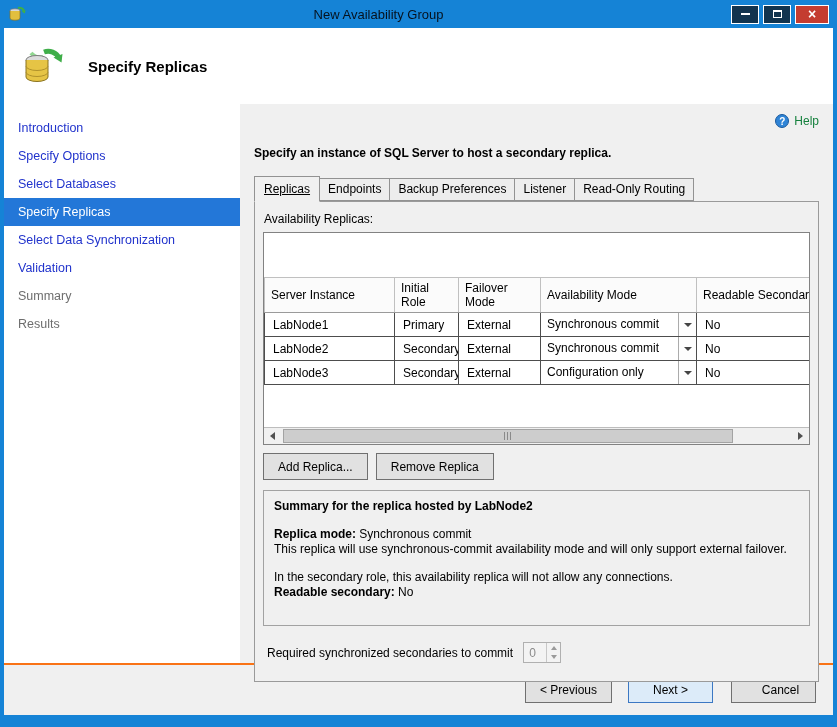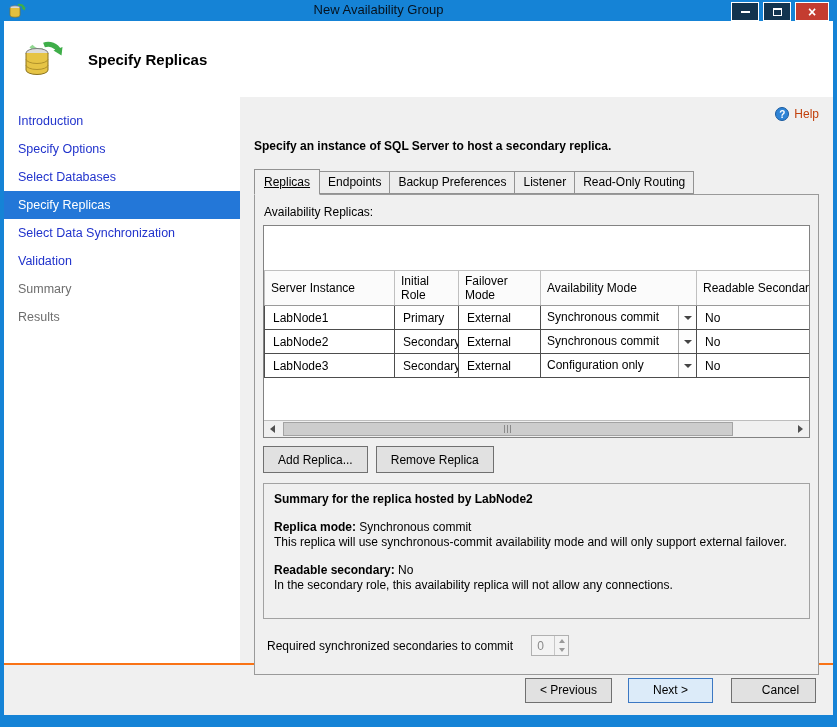--- a/index.html
+++ b/index.html
@@ -2,21 +2,21 @@
 <html><head>
 <meta charset="utf-8">
 <style>
   * { margin:0; padding:0; box-sizing:border-box; }
   html,body { background:#555; }
   body { font-family:"Liberation Sans", sans-serif; font-size:12px; color:#000; }
 
   .window{ width:837px; height:727px; background:#1583d6; display:flex; flex-direction:column; padding:0 4px 12px 4px; }
 
   
-  .titlebar{ height:21px; display:flex; align-items:flex-start; padding:2px 2px 2px 4px; }
+  .titlebar{ height:28px; display:flex; align-items:center; padding:2px 2px 2px 4px; }
   .app-icon{ width:18px; height:18px; display:inline-flex; }
   .titlebar .title{ flex:1; text-align:center; font-size:13px; color:#06121e; }
   .win-controls{ display:flex; gap:4px; margin-right:2px; }
   .win-btn{ width:28px; height:19px; background:#12344f; border:1px solid #fff; display:flex; align-items:center; justify-content:center; color:#fff; cursor:pointer; padding:0; }
   .win-btn.close{ background:#c43c30; width:34px; }
   .glyph-min{ width:9px; height:2px; background:#fff; display:inline-block; }
   .glyph-max{ width:9px; height:8px; border:1px solid #fff; border-top-width:2px; display:inline-block; }
   .glyph-close{ font-size:14px; line-height:1; font-weight:bold; }
 
   
@@ -31,21 +31,21 @@
   
   .sidebar{ width:236px; background:#fff; padding-top:10px; flex:none; }
   .side-item{ padding:7px 4px 7px 14px; font-size:12.5px; color:#2133cc; cursor:pointer; }
   .side-item.selected{ background:#2377d8; color:#fff; }
   .side-item.disabled{ color:#6e6e6e; cursor:default; }
 
   
   .content{ flex:1; background:#f0f0f0; padding:6px 14px 0 10px; min-width:0; }
   .help-row{ display:flex; justify-content:flex-end; align-items:center; gap:5px; margin-top:4px; }
   .help-icon{ width:14px; height:14px; border-radius:50%; background:#2f84d6; color:#fff; font-size:10px; font-weight:bold; display:inline-flex; align-items:center; justify-content:center; border:1px solid #1a5a9e; }
-  .help-link{ color:#c2410c; text-decoration:none; cursor:pointer; }
+  .help-link{ color:#15803d; text-decoration:none; cursor:pointer; }
 
   .instruction{ font-weight:bold; margin:18px 2px 0 4px; }
 
   .tabs{ display:flex; align-items:flex-end; margin:16px 0 0 4px; position:relative; z-index:2; }
   .tab{ padding:3px 8px 4px; background:#ededed; border:1px solid #929292; margin-left:-1px; cursor:pointer; white-space:nowrap; }
   .tab:first-child{ margin-left:0;text-decoration:underline; }
   .tab.active{ background:#f0f0f0; padding:5px 9px 5px; margin-bottom:-1px; border-bottom:1px solid #f0f0f0; position:relative; z-index:3; }
 
   .tab-page{ border:1px solid #9a9a9a; background:#f0f0f0; margin:0 0 0 4px; padding:8px; position:relative; z-index:1; }
 
@@ -76,21 +76,21 @@
   .btn{ font-family:"Liberation Sans", sans-serif; font-size:12px; background:#e1e1e1; border:1px solid #707070; padding:0 14px; height:26px; cursor:pointer; }
   .grid-buttons{ margin-top:8px; display:flex; gap:8px; }
   .grid-buttons .btn{ height:27px; }
 
   
   .summary-box{ margin-top:10px; border:1px solid #a2a2a2; padding:8px 10px; height:136px; line-height:1.3; overflow:hidden; }
   .b{ font-weight:bold; }
   .gap{ height:12px; }
 
   
-  .quorum-row{ margin:16px 0 10px 4px; display:flex; align-items:center; gap:18px; }
+  .quorum-row{ margin:16px 0 10px 4px; display:flex; align-items:center; gap:10px; }
   .spinner{ width:38px; height:21px; border:1px solid #b0b0b0; background:#f3f3f3; display:flex; color:#8a8a8a; }
   .spin-value{ flex:1; padding:3px 0 0 5px; }
   .spin-btns{ width:14px; display:flex; flex-direction:column; border-left:1px solid #c7c7c7; }
   .spin-up,.spin-down{ flex:1; display:flex; align-items:center; justify-content:center; }
   .arr-up-s{ width:0; height:0; border-left:3px solid transparent; border-right:3px solid transparent; border-bottom:4px solid #9a9a9a; display:inline-block; }
   .arr-down-s{ width:0; height:0; border-left:3px solid transparent; border-right:3px solid transparent; border-top:4px solid #9a9a9a; display:inline-block; }
 
   
   .footer{ height:52px; background:#f0f0f0; border-top:2px solid #f97316; display:flex; align-items:center; justify-content:flex-end; padding-right:17px; gap:16px; flex:none; }
   .footer .btn{ min-width:85px; height:25px; }
@@ -286,24 +286,24 @@
           </div>
 
           <div class="summary-box">
             <div class="b">Summary for the replica hosted by LabNode2</div>
             <div class="gap"></div>
             <div>
               <span class="b">Replica mode:</span><span> Synchronous commit</span>
             </div>
             <div>This replica will use synchronous-commit availability mode and will only support external failover.</div>
             <div class="gap"></div>
+            <div>In the secondary role, this availability replica will not allow any connections.</div>
             <div>
               <span class="b">Readable secondary:</span><span> No</span>
             </div>
-            <div>In the secondary role, this availability replica will not allow any connections.</div>
           </div>
 
           <div class="quorum-row">
             <span>Required synchronized secondaries to commit</span>
             <span class="spinner">
               <span class="spin-value">0</span>
               <span class="spin-btns">
                 <span class="spin-up">
                     <i class="arr-up-s"></i>
                   </span>

